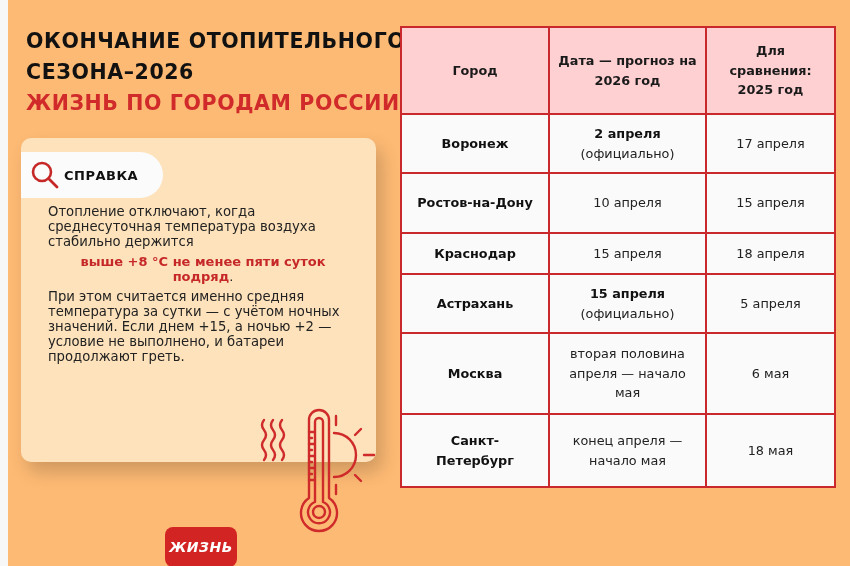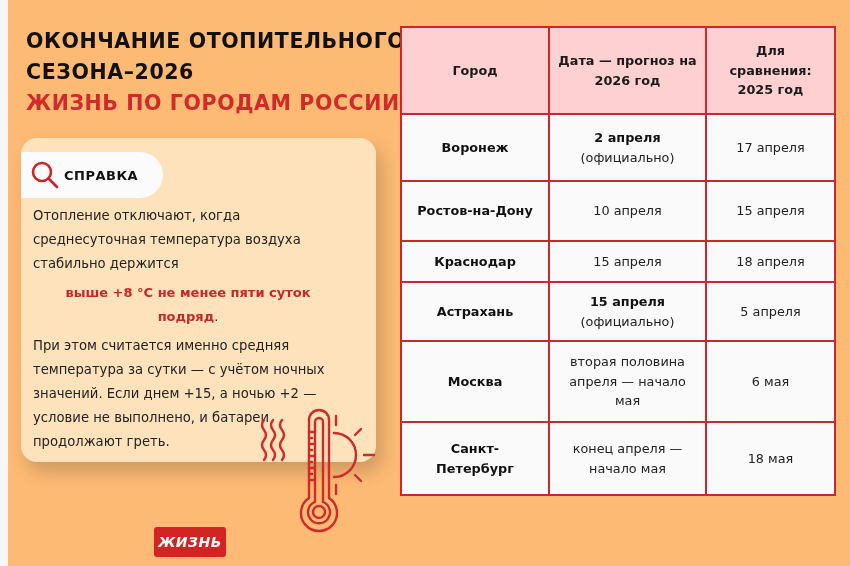--- a/index.html
+++ b/index.html
@@ -21,56 +21,56 @@
       color: #111111;
       white-space: nowrap;
     }
     .title-line.red { color: #d02a2a; }
 
     
     .card {
       position: absolute; left: 13px; top: 138px;
       width: 355px; height: 324px;
       background: #fde2bb;
-      border-radius: 16px;
+      border-radius: 10px;
       box-shadow: 6px 10px 18px rgba(0,0,0,0.18);
     }
     .card-pill {
       position: absolute; left: 0; top: 14px;
       width: 142px; height: 46px;
       background: #fbfbfb;
       border-radius: 0 24px 24px 0;
       display: flex; align-items: center;
     }
     .card-pill .search-icon { margin-left: 9px; width: 30px; height: 30px; }
     .card-pill .pill-label {
       margin-left: 4px;
       font-weight: bold; font-size: 13px; letter-spacing: 0.5px;
       color: #111;
     }
     .card-body {
-      position: absolute; left: 12px; top: 66px; width: 310px;
-      font-size: 13.2px; line-height: 24px; color: #222;
+      position: absolute; left: 27px; top: 66px; width: 310px;
+      font-size: 13.2px; line-height: 15px; color: #222;
     }
     .card-body p { margin-bottom: 5px; }
     .card-body .hl {
       display: block; text-align: center;
       color: #c62828; font-weight: bold; font-size: 13px;
       margin-bottom: 5px;
     }
     .card-body .hl .dot { color: #222; font-weight: normal; }
 
     
     .thermo { position: absolute; left: 246px; top: 408px; width: 130px; height: 130px; }
 
     
     .logo {
-      position: absolute; left: 146px; top: 527px;
-      width: 72px; height: 30px;
-      background: #d32424; border-radius: 3px;
+      position: absolute; left: 157px; top: 527px;
+      width: 72px; height: 40px;
+      background: #d32424; border-radius: 8px;
       color: #fff; font-weight: bold; font-style: italic;
       font-size: 14px; letter-spacing: 0.5px;
       display: flex; align-items: center; justify-content: center;
     }
 
     
     .tbl {
       position: absolute; left: 392px; top: 26px;
       width: 434px;
       border-collapse: collapse;
@@ -160,21 +160,21 @@
         <col class="c3">
       </colgroup>
     <thead>
       <tr>
         <th>Город</th>
         <th>Дата — прогноз на 2026 год</th>
         <th>Для сравнения: 2025 год</th>
       </tr>
     </thead>
     <tbody>
-      <tr style="height:67px">
+      <tr style="height:59px">
         <td class="city">Воронеж</td>
         <td>
           <span class="b">2 апреля</span>
           <span class="s">(официально)</span>
         </td>
         <td>17 апреля</td>
       </tr>
       <tr style="height:60px">
         <td class="city">Ростов-на-Дону</td>
         <td>10 апреля</td>

